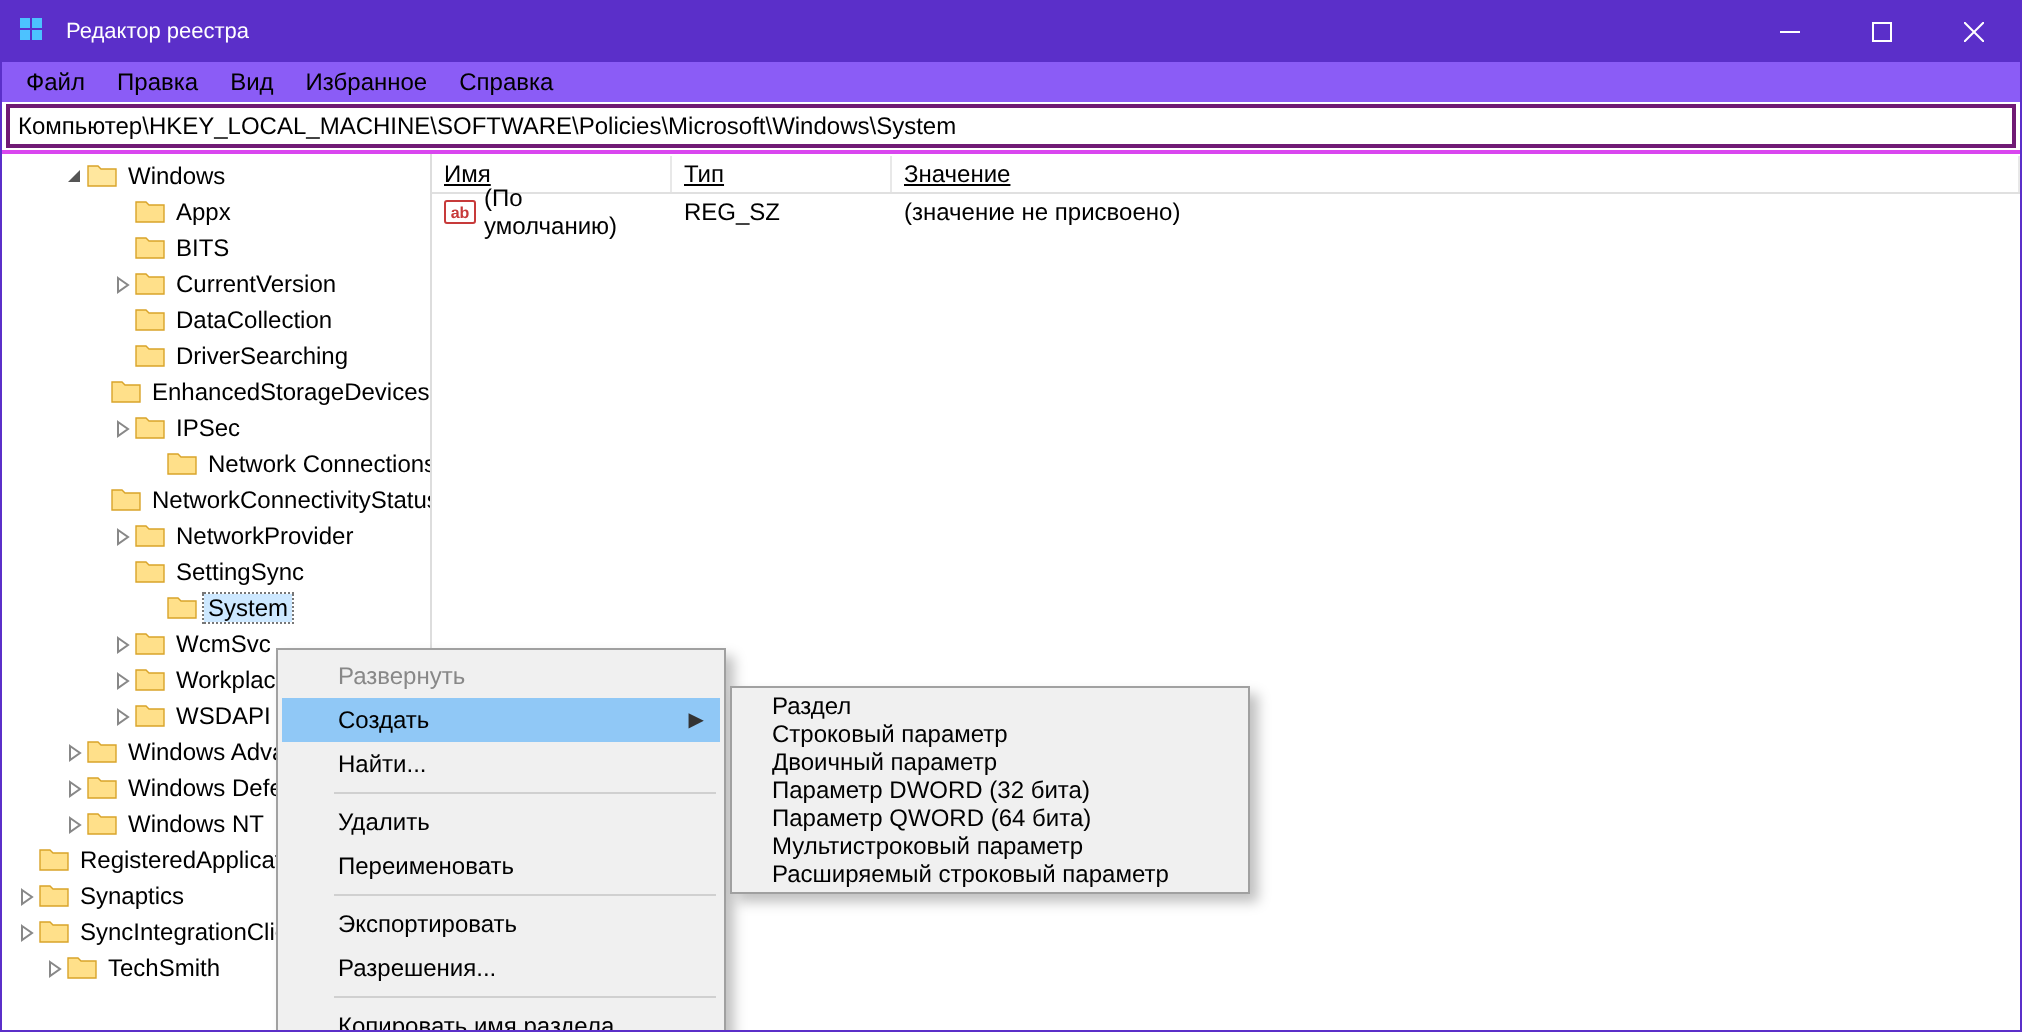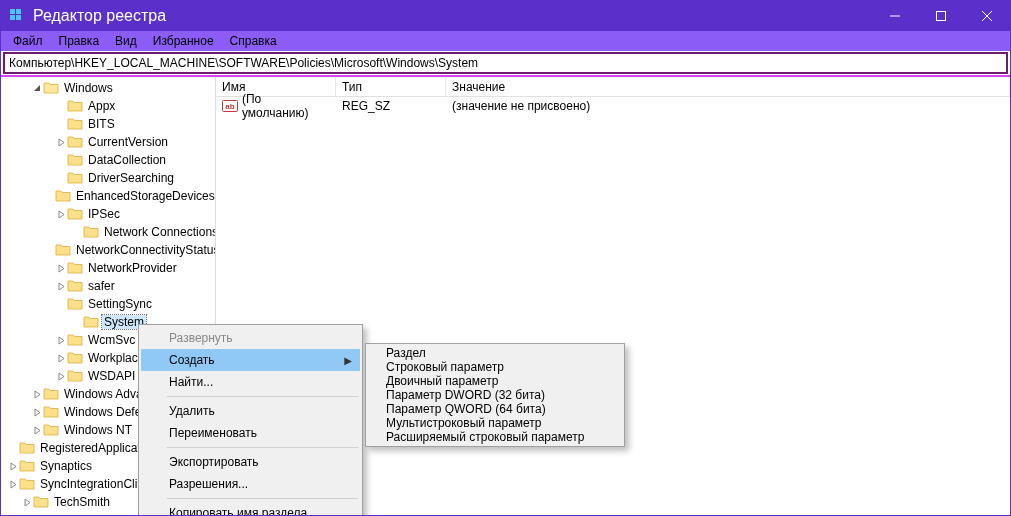--- a/index.html
+++ b/index.html
@@ -1,35 +1,35 @@
 <!DOCTYPE html>
 <html><head>
 <meta charset="utf-8">
 <style>
   * { box-sizing: border-box; }
   html, body { margin: 0; padding: 0; font-family: "Segoe UI", Tahoma, sans-serif; font-size: 12px; color: #000; background: #fff; }
   .window { width: 1011px; height: 516px; display: flex; flex-direction: column; border: 1px solid #5b2fc9; overflow: hidden; position: relative; }
   .titlebar { height: 30px; background: #5b2fc9; display: flex; align-items: center; color: #fff; }
   .titlebar .app-icon { width: 16px; height: 16px; margin: 0 8px; display: inline-flex; align-items: center; justify-content: center; }
-  .titlebar .title { flex: 1; font-size: 16px; }
+  .titlebar .title { flex: 1; font-size: 11px; }
   .titlebar .win-btns { display: flex; }
   .titlebar .win-btn { width: 46px; height: 30px; display: flex; align-items: center; justify-content: center; color: #fff; }
   .menubar { height: 20px; background: #8b5cf6; display: flex; align-items: center; padding: 0 4px; gap: 0; }
   .menubar .menu-item { padding: 2px 8px; cursor: default; }
   .addr { height: 22px; border: 2px solid #701a75; margin: 1px 2px; padding: 2px 4px; display: flex; align-items: center; background: #fff; }
   .content { flex: 1; display: flex; overflow: hidden; border-top: 2px solid #d946ef; }
   .tree { width: 215px; border-right: 1px solid #ddd; overflow: hidden; padding: 2px 0; position: relative; }
   .tree-inner { padding-left: 0; }
   .row { height: 18px; display: flex; align-items: center; white-space: nowrap; padding-right: 2px; }
   .row .expander { width: 12px; display: inline-flex; align-items: center; justify-content: center; color: #555; font-size: 11px; }
   .row .folder-icon { width: 16px; height: 14px; margin-right: 3px; display: inline-block; flex-shrink: 0; }
   .row .label { padding: 0 2px; }
   .row.selected .label { background: #cde8ff; outline: 1px dotted #777; }
   .list { flex: 1; display: flex; flex-direction: column; }
-  .list-header { height: 20px; display: flex; align-items: center; border-bottom: 1px solid #e0e0e0; }
+  .list-header { height: 20px; display: flex; align-items: center; border-bottom: 1px solid #e0e0e0; text-decoration: underline; }
   .list-header .col { padding: 2px 6px; border-right: 1px solid #e8e8e8; }
   .list-body { flex: 1; }
   .list-row { height: 18px; display: flex; align-items: center; }
   .list-row .cell { padding: 0 6px; display: flex; align-items: center; }
   .val-icon { width: 16px; height: 16px; margin-right: 4px; display:inline-flex; align-items:center; justify-content:center; }
   .ctx { position: absolute; background: #f0f0f0; border: 1px solid #a0a0a0; box-shadow: 4px 4px 6px rgba(0,0,0,0.25); padding: 2px; }
   .ctx .ctx-item { height: 22px; display: flex; align-items: center; padding: 0 30px 0 28px; position: relative; white-space: nowrap; }
   .ctx .ctx-item.disabled { color: #888; }
   .ctx .ctx-item.hover { background: #90c8f6; }
   .ctx .sep { height: 1px; background: #d0d0d0; margin: 3px 2px 3px 26px; }
@@ -197,33 +197,20 @@
               </svg>
             </span>
             <span class="folder-icon">
               <svg width="16" height="14" viewBox="0 0 16 14">
                 <path d="M1 2 h5 l1.5 1.5 H15 V12 H1 Z" fill="#ffe08a" stroke="#d9a42a" stroke-width="0.7"></path>
               </svg>
             </span>
             <span class="label">NetworkProvider</span>
           </div>
           <div class="row" style="padding-left:54px">
-            <span class="expander">
-              <svg width="9" height="9">
-                <path d="M2 1 L7 4.5 L2 8 Z" fill="none" stroke="#888" stroke-width="1"></path>
-              </svg>
-            </span>
-            <span class="folder-icon">
-              <svg width="16" height="14" viewBox="0 0 16 14">
-                <path d="M1 2 h5 l1.5 1.5 H15 V12 H1 Z" fill="#ffe08a" stroke="#d9a42a" stroke-width="0.7"></path>
-              </svg>
-            </span>
-            <span class="label">safer</span>
-          </div>
-          <div class="row" style="padding-left:54px">
             <span class="expander"></span>
             <span class="folder-icon">
               <svg width="16" height="14" viewBox="0 0 16 14">
                 <path d="M1 2 h5 l1.5 1.5 H15 V12 H1 Z" fill="#ffe08a" stroke="#d9a42a" stroke-width="0.7"></path>
               </svg>
             </span>
             <span class="label">SettingSync</span>
           </div>
           <div class="row selected" style="padding-left:70px">
             <span class="expander"></span>

